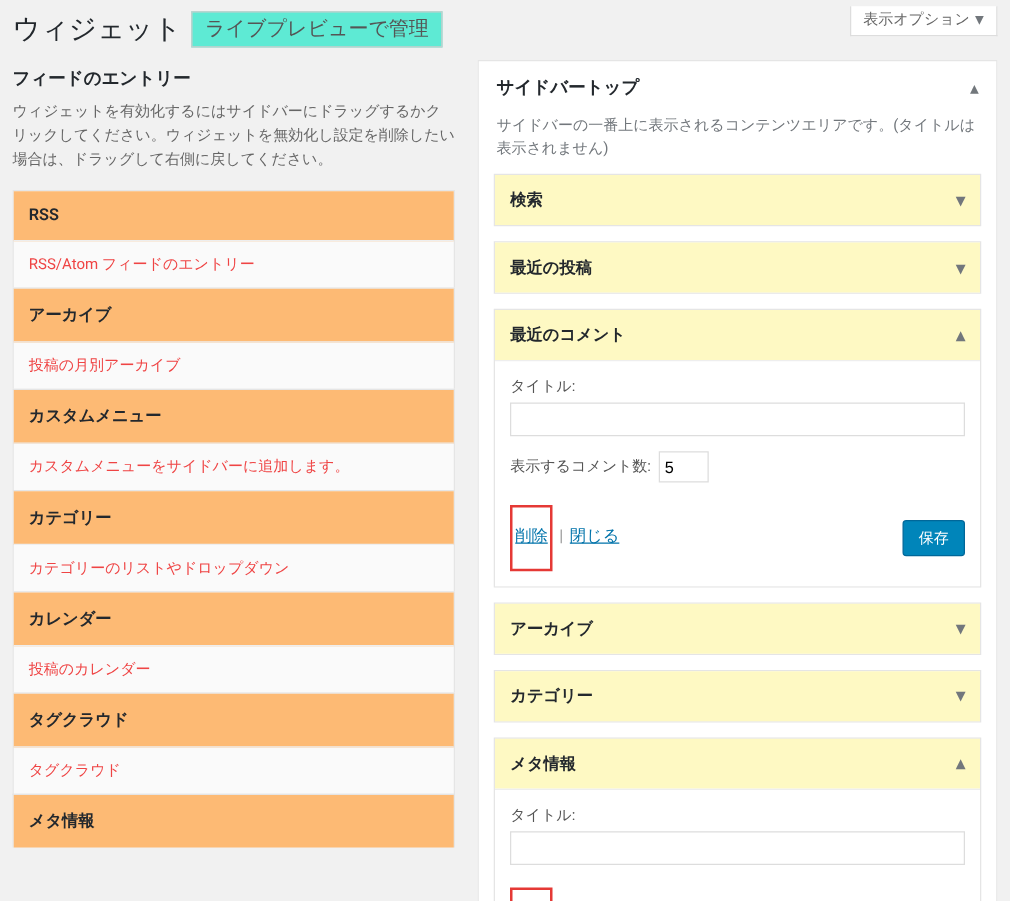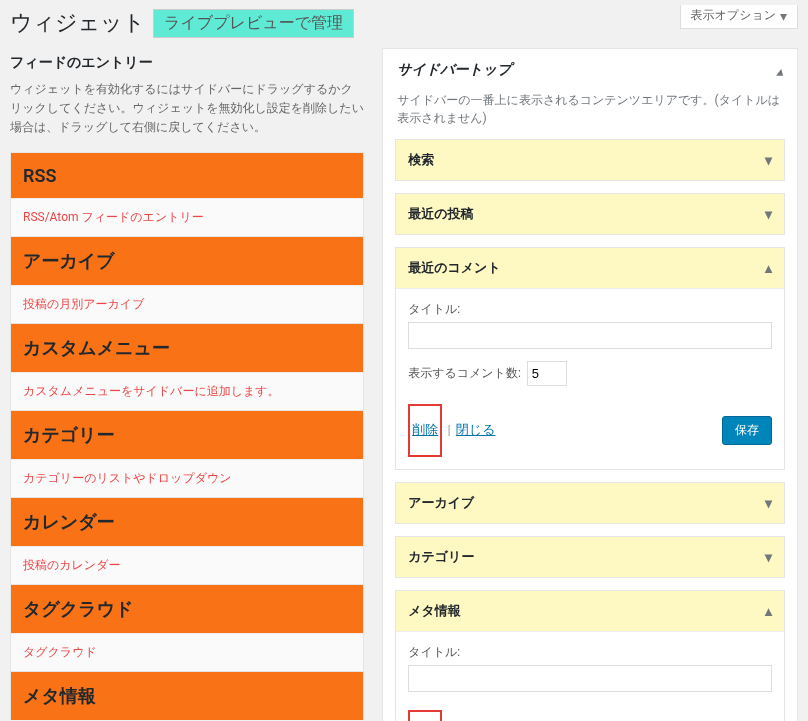--- a/index.html
+++ b/index.html
@@ -47,24 +47,24 @@
 
   .section-heading { font-size: 14px; font-weight: 600; margin: 6px 0 8px; }
   .help-text { color: #666; font-size: 12px; line-height: 1.6; margin-bottom: 14px; }
 
   .widget-item {
     background: #fafafa;
     border: 1px solid #e5e5e5;
     margin-bottom: 0;
   }
   .widget-item .w-title {
-    background: #f97316;
+    background: #fdba74;
     padding: 12px 12px;
     font-weight: 600;
-    font-size: 18px;
+    font-size: 13px;
     border-bottom: 1px solid #eee;
   }
   .widget-item .w-desc {
     padding: 10px 12px;
     color: #ef4444;
     font-size: 12px;
   }
   .widget-item + .widget-item { margin-top: -1px; }
 
   
@@ -72,21 +72,20 @@
     background: #fff;
     border: 1px solid #e5e5e5;
     margin-bottom: 16px;
   }
   .sidebar-header {
     padding: 12px 14px;
     display: flex;
     justify-content: space-between;
     align-items: flex-end;
     cursor: pointer;
-    font-style: italic;
   }
   .sidebar-title { font-weight: 600; font-size: 14px; }
   .sidebar-desc {
     padding: 0 14px 12px;
     color: #72777c;
     font-size: 12px;
     line-height: 1.5;
   }
   .placed-widget {
     margin: 0 12px 12px;

